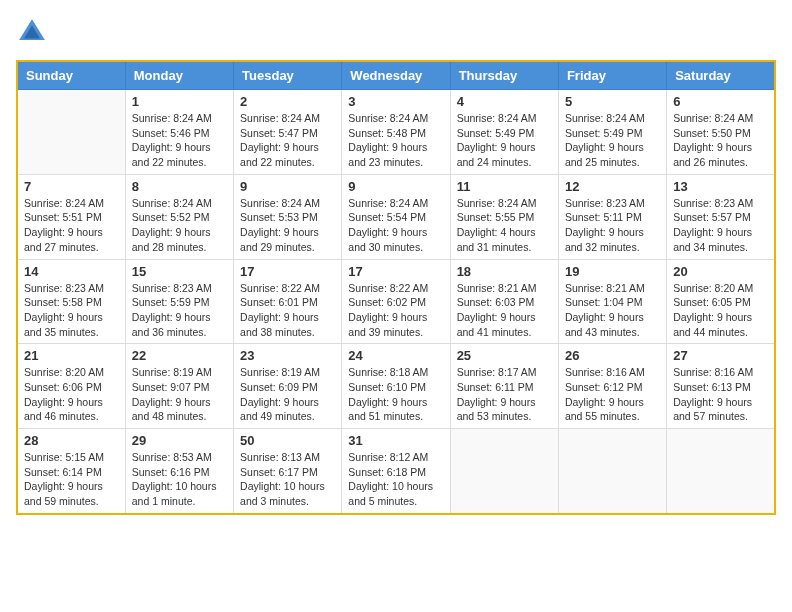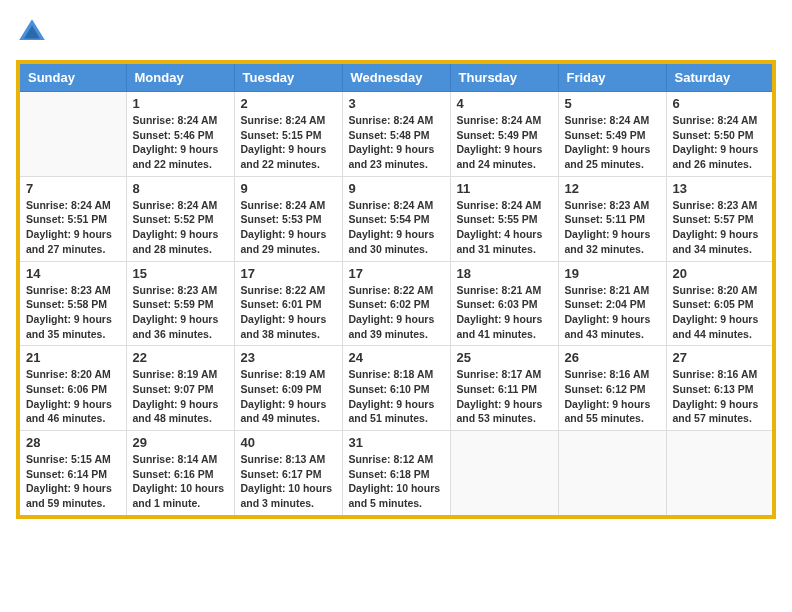--- a/index.html
+++ b/index.html
@@ -43,21 +43,21 @@
       font-weight: bold;
       color: #333;
     }
     .location {
       font-size: 16px;
       color: #555;
     }
     .calendar {
       width: 100%;
       border-collapse: collapse;
-      border: 4px solid #eab308;
+      border: 2px solid #eab308;
     }
     .calendar thead th {
       background: #4a90d9;
       color: #fff;
       font-size: 13px;
       font-weight: bold;
       padding: 6px 8px;
       text-align: left;
       border: 1px solid #3a80c9;
     }
@@ -73,21 +73,20 @@
     .day-number {
       font-size: 13px;
       font-weight: bold;
       display: block;
       margin-bottom: 2px;
     }
     .day-info {
       font-size: 10.5px;
       line-height: 1.4;
       color: #333;
-      font-weight: bold;
     }
     .empty-cell {
       background: #f9f9f9;
     }
   </style>
 </head>
 <body>
 
 <div class="header">
   <div class="logo">
@@ -127,21 +126,21 @@
         <div class="day-info">
           <span>Sunrise: 8:24 AM</span><br>
           <span>Sunset: 5:46 PM</span><br>
           <span>Daylight: 9 hours and 22 minutes.</span>
         </div>
       </td>
         <td>
         <span class="day-number">2</span>
         <div class="day-info">
           <span>Sunrise: 8:24 AM</span><br>
-          <span>Sunset: 5:15 PM</span><br>
+          <span>Sunset: 5:47 PM</span><br>
           <span>Daylight: 9 hours and 22 minutes.</span>
         </div>
       </td>
         <td>
         <span class="day-number">3</span>
         <div class="day-info">
           <span>Sunrise: 8:24 AM</span><br>
           <span>Sunset: 5:48 PM</span><br>
           <span>Daylight: 9 hours and 23 minutes.</span>
         </div>
@@ -267,21 +266,21 @@
         <div class="day-info">
           <span>Sunrise: 8:21 AM</span><br>
           <span>Sunset: 6:03 PM</span><br>
           <span>Daylight: 9 hours and 41 minutes.</span>
         </div>
       </td>
         <td>
         <span class="day-number">19</span>
         <div class="day-info">
           <span>Sunrise: 8:21 AM</span><br>
-          <span>Sunset: 2:04 PM</span><br>
+          <span>Sunset: 1:04 PM</span><br>
           <span>Daylight: 9 hours and 43 minutes.</span>
         </div>
       </td>
         <td>
         <span class="day-number">20</span>
         <div class="day-info">
           <span>Sunrise: 8:20 AM</span><br>
           <span>Sunset: 6:05 PM</span><br>
           <span>Daylight: 9 hours and 44 minutes.</span>
         </div>
@@ -350,27 +349,27 @@
         <span class="day-number">28</span>
         <div class="day-info">
           <span>Sunrise: 5:15 AM</span><br>
           <span>Sunset: 6:14 PM</span><br>
           <span>Daylight: 9 hours and 59 minutes.</span>
         </div>
       </td>
         <td>
         <span class="day-number">29</span>
         <div class="day-info">
-          <span>Sunrise: 8:14 AM</span><br>
+          <span>Sunrise: 8:53 AM</span><br>
           <span>Sunset: 6:16 PM</span><br>
           <span>Daylight: 10 hours and 1 minute.</span>
         </div>
       </td>
         <td>
-        <span class="day-number">40</span>
+        <span class="day-number">50</span>
         <div class="day-info">
           <span>Sunrise: 8:13 AM</span><br>
           <span>Sunset: 6:17 PM</span><br>
           <span>Daylight: 10 hours and 3 minutes.</span>
         </div>
       </td>
         <td>
         <span class="day-number">31</span>
         <div class="day-info">
           <span>Sunrise: 8:12 AM</span><br>

